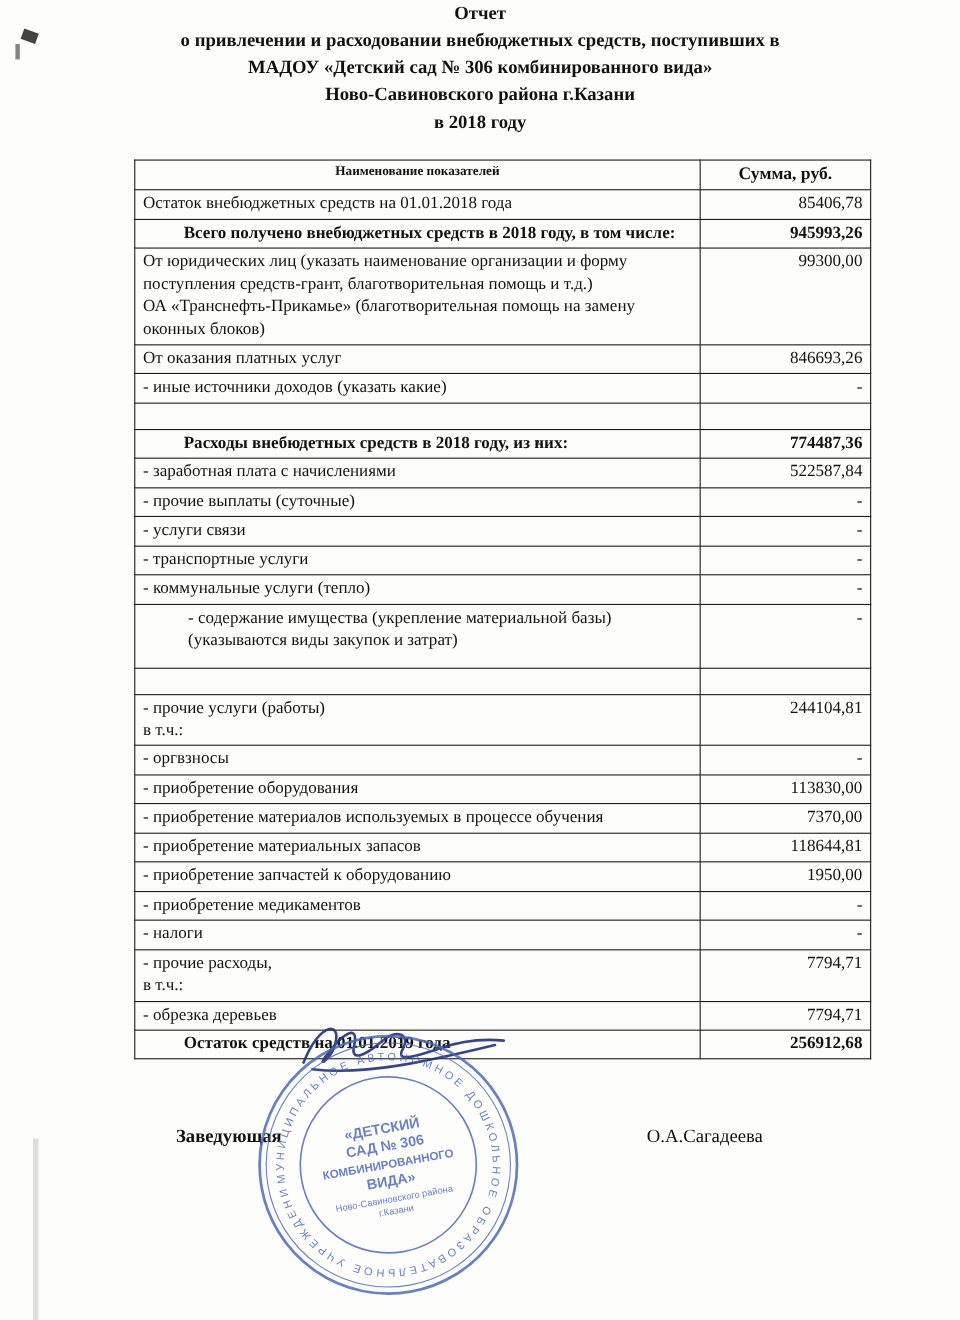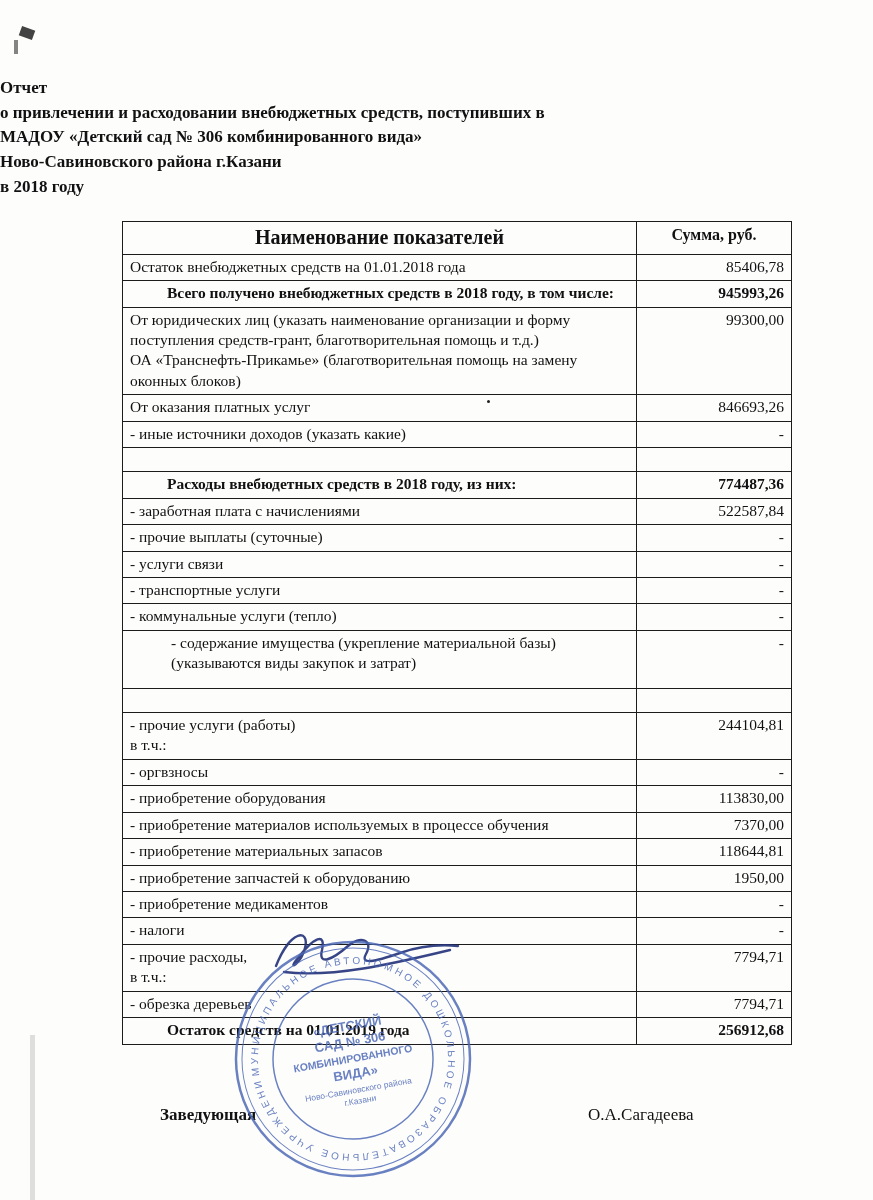--- a/index.html
+++ b/index.html
@@ -11,36 +11,36 @@
     font-family:"Liberation Serif", serif;
     color:#111;
     overflow:hidden;
   }
   
   .artifact-corner{position:absolute;left:20px;top:28px;width:14px;height:10px;background:#222;transform:rotate(20deg);opacity:.85;}
   .artifact-corner2{position:absolute;left:14px;top:40px;width:4px;height:14px;background:#333;opacity:.6;}
   .artifact-edge{position:absolute;left:30px;top:1035px;width:5px;height:165px;background:#b9b9b9;opacity:.45;}
   .artifact-dot{position:absolute;left:487px;top:400px;width:3px;height:3px;background:#222;border-radius:50%;}
 
-  .title{margin-top:76px;text-align:left;font-weight:bold;font-size:17px;line-height:1.45;}
+  .title{text-align:center;font-weight:bold;font-size:17px;line-height:1.45;}
   .title div{white-space:nowrap;}
 
   table.report{
     border-collapse:collapse;
     margin:22px 0 0 122px;
     width:670px;
     font-size:15.5px;
     line-height:1.32;
   }
   table.report td,table.report th{
     border:1px solid #1c1c1c;
     padding:2px 7px 3px 7px;
     vertical-align:top;
   }
-  th.name-h{width:527px;text-align:center;font-weight:bold;font-size:20px;}
+  th.name-h{width:527px;text-align:center;font-weight:bold;font-size:12px;}
   th.val-h{width:143px;text-align:center;font-weight:bold;font-size:16px;}
   td.name{white-space:pre-line;text-align:left;}
   td.val{text-align:right;}
   tr.bold td{font-weight:bold;padding-left:44px;}
   tr.spacer td{height:18px;}
   tr.gap-after-sm td{padding-bottom:14px;padding-left:48px;}
 
   .footer{position:relative;margin-top:54px;height:40px;font-size:17px;}
   .footer .pos{position:absolute;left:160px;top:6px;font-weight:bold;}
   .footer .name{position:absolute;left:588px;top:6px;}

